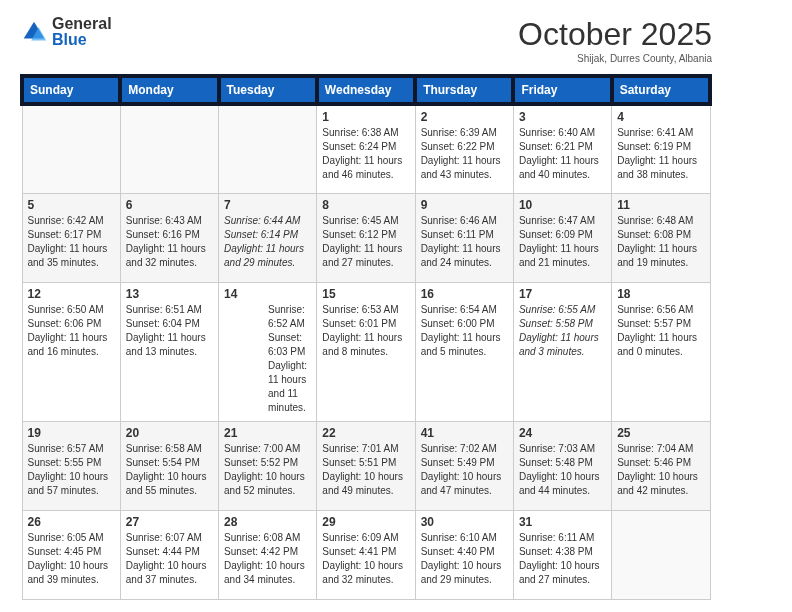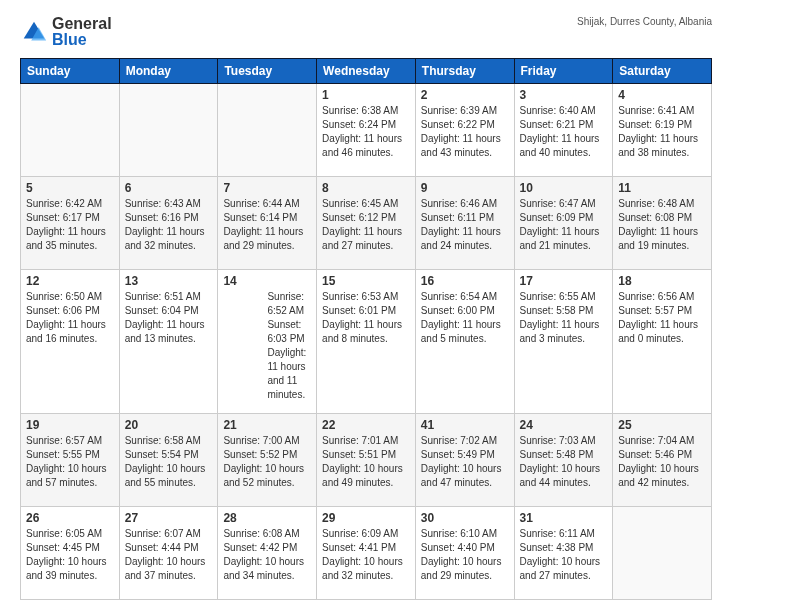--- a/index.html
+++ b/index.html
@@ -65,21 +65,21 @@
       width: 100%;
       table-layout: fixed;
     }
     .calendar th {
       background: #1565c0;
       color: #fff;
       text-align: left;
       padding: 5px 6px;
       font-size: 12px;
       font-weight: bold;
-      border: 1px solid #0f172a;
+      border: 4px solid #0f172a;
     }
     .calendar td {
       border: 1px solid #ccc;
       vertical-align: top;
       padding: 4px 5px;
       font-size: 10px;
       color: #333;
       height: 88px;
     }
     .calendar tr:nth-child(even) td {
@@ -112,20 +112,21 @@
       <svg class="logo-icon" viewBox="0 0 30 30">
         <polygon points="15,4 26,22 4,22" fill="#1565c0"></polygon>
         <polygon points="20,10 28,24 12,24" fill="#42a5f5" opacity="0.7"></polygon>
       </svg>
       <div class="logo-text">
         <span class="logo-general">General</span>
         <span class="logo-blue">Blue</span>
       </div>
     </div>
     <div class="title-block">
+      <div class="month-title">October 2025</div>
       <div class="location">Shijak, Durres County, Albania</div>
     </div>
   </div>
 
   <table class="calendar">
     <thead>
       <tr>
         <th>Sunday</th>
         <th>Monday</th>
         <th>Tuesday</th>
@@ -179,21 +180,21 @@
           </td>
           <td>
             <span class="day-number">6</span>
             <div class="day-info" style="white-space: pre-line;">Sunrise: 6:43 AM
 Sunset: 6:16 PM
 Daylight: 11 hours
 and 32 minutes.</div>
           </td>
           <td>
             <span class="day-number">7</span>
-            <div class="day-info" style="white-space: pre-line;">Sunrise: 6:44 AM
+            <div class="day-info" style="white-space: pre-line; font-style: italic;">Sunrise: 6:44 AM
 Sunset: 6:14 PM
 Daylight: 11 hours
 and 29 minutes.</div>
           </td>
           <td>
             <span class="day-number">8</span>
             <div class="day-info" style="white-space: pre-line;">Sunrise: 6:45 AM
 Sunset: 6:12 PM
 Daylight: 11 hours
 and 27 minutes.</div>
@@ -251,21 +252,21 @@
           </td>
           <td>
             <span class="day-number">16</span>
             <div class="day-info" style="white-space: pre-line;">Sunrise: 6:54 AM
 Sunset: 6:00 PM
 Daylight: 11 hours
 and 5 minutes.</div>
           </td>
           <td>
             <span class="day-number">17</span>
-            <div class="day-info" style="white-space: pre-line;">Sunrise: 6:55 AM
+            <div class="day-info" style="white-space: pre-line; font-style: italic;">Sunrise: 6:55 AM
 Sunset: 5:58 PM
 Daylight: 11 hours
 and 3 minutes.</div>
           </td>
           <td>
             <span class="day-number">18</span>
             <div class="day-info" style="white-space: pre-line;">Sunrise: 6:56 AM
 Sunset: 5:57 PM
 Daylight: 11 hours
 and 0 minutes.</div>

